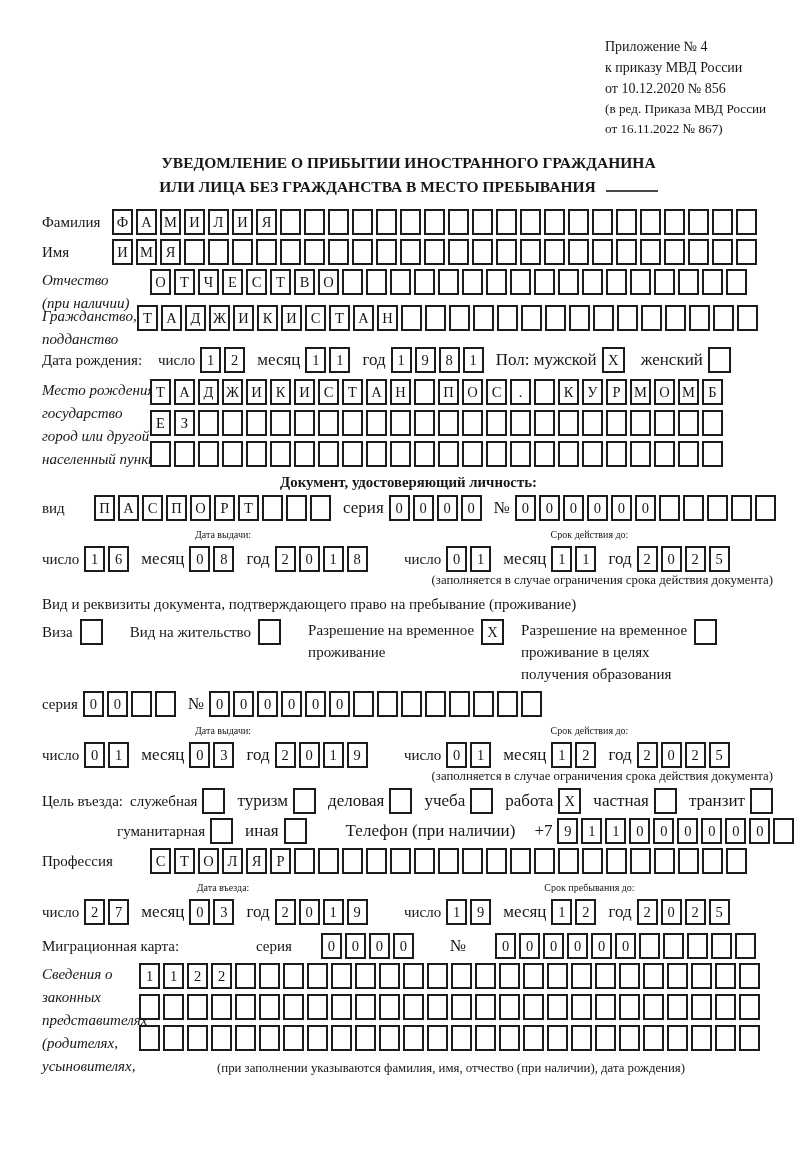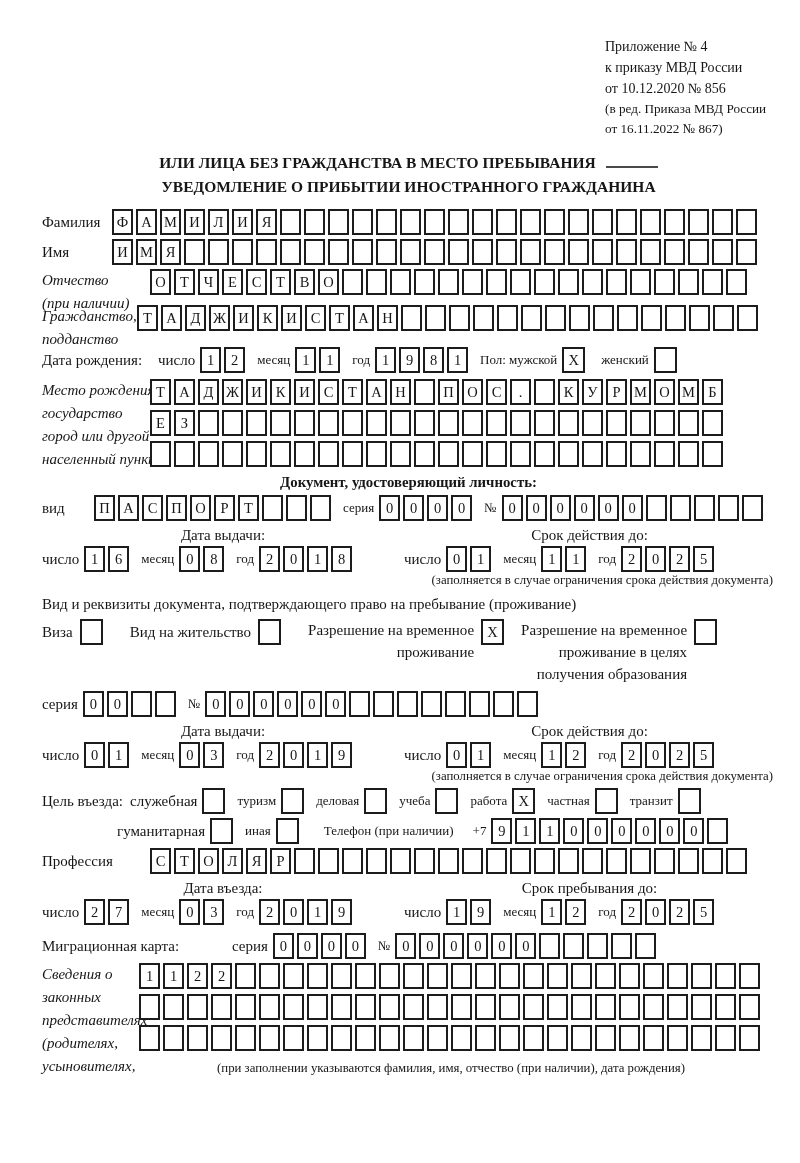--- a/index.html
+++ b/index.html
@@ -21,76 +21,76 @@
   .sec-heading { text-align:center; font-weight:bold; font-size:14.6px; margin-top:14px; }
 
   
   .row { display:flex; align-items:flex-start; margin-bottom:4px; }
   .mt10 { margin-top:10px; }
   .lbl { font-size:15px; line-height:26px; flex-shrink:0; }
   .w70 { width:70px; } .w95 { width:95px; } .w108 { width:108px; } .w52 { width:52px; } .w88 { width:88px; } .w160 { width:162px; }
   .lbl2 { display:flex; flex-direction:column; flex-shrink:0;font-style:italic; }
   .lbl2.clip { height:26px; }
   .lline { font-size:15px; line-height:23px; white-space:nowrap; }
-  .il { font-size:13px; line-height:26px; margin:0 5px 0 9px; flex-shrink:0; }
+  .il { font-size:17px; line-height:26px; margin:0 5px 0 9px; flex-shrink:0; }
   .il0 { font-size:15px; line-height:26px; margin-right:5px; flex-shrink:0; }
 
   
   .boxes { display:inline-flex; flex-wrap:nowrap; flex-shrink:0; }
   .cell {
     display:inline-block; box-sizing:border-box; width:21px; height:26px;
     border:2px solid #1c1c1c; margin-right:3px; text-align:center;
     font-size:14.5px; line-height:22px; background:#fff;
   }
   .cell.wide { width:23px; }
   .boxcol { display:flex; flex-direction:column; }
   .boxcol .boxes { margin-bottom:5px; }
 
   
   .center-b { text-align:center; font-weight:bold; font-size:14.8px; margin:2px 0 4px 0; }
 
   
   .date-cols { display:flex; margin-top:2px; }
   .dc-left { width:362px; flex-shrink:0; }
   .dc-right { flex:1; }
-  .dc-head { text-align:center; font-size:15px; line-height:20px; }
+  .dc-head { text-align:center; font-size:10px; line-height:20px; }
   .dc-row { display:flex; align-items:flex-start; margin-top:1px; }
   .note { font-size:12.8px; line-height:17px; }
   .note.right { text-align:right; padding-right:2px; margin-bottom:3px; }
   .note.center { text-align:center; margin-top:4px; }
 
   
   .txt { font-size:15px; line-height:25px; }
 
   
   .chk-row { display:flex; align-items:flex-start; margin:2px 0 6px 0; }
   .chk-pair { display:flex; align-items:flex-start; }
   .chk-lbl { font-size:15px; line-height:26px; margin-right:7px; }
-  .stack { display:flex; flex-direction:column; text-align:right; }
+  .stack { display:flex; flex-direction:column; text-align:left; }
   .stack span { font-size:15px; line-height:22px; }
   .gap14 { margin-right:14px; } .gap24 { margin-right:24px; }
   .indent75 { padding-left:75px; }
 </style>
 </head>
 <body>
 
 <div class="page">
 
   <div class="hdr">
     <div class="hline">Приложение № 4</div>
     <div class="hline">к приказу МВД России</div>
     <div class="hline">от 10.12.2020 № 856</div>
     <div class="hline small">(в ред. Приказа МВД России</div>
     <div class="hline small">от 16.11.2022 № 867)</div>
   </div>
 
 
   <div class="title">
+    <div>УВЕДОМЛЕНИЕ О ПРИБЫТИИ ИНОСТРАННОГО ГРАЖДАНИНА</div>
     <div><span>ИЛИ ЛИЦА БЕЗ ГРАЖДАНСТВА В МЕСТО ПРЕБЫВАНИЯ</span><span class="blank-line"></span></div>
-    <div>УВЕДОМЛЕНИЕ О ПРИБЫТИИ ИНОСТРАННОГО ГРАЖДАНИНА</div>
   </div>
 
 
   <div class="row mt10">
     <span class="lbl w70">Фамилия</span>
     <span class="boxes">
         <span class="cell">Ф</span>
         <span class="cell">А</span>
         <span class="cell">М</span>
         <span class="cell">И</span>
@@ -572,21 +572,21 @@
 
   <div class="row indent75">
     <span class="il0">гуманитарная</span>
     <span class="boxes">
         <span class="cell wide"></span>
       </span>
     <span class="il">иная</span>
     <span class="boxes">
         <span class="cell wide"></span>
       </span>
-    <span class="il" style="margin-left:22px;">Телефон (при наличии)</span>
+    <span class="il" style="margin-left:36px;">Телефон (при наличии)</span>
     <span class="il" style="margin-left:14px;">+7</span>
     <span class="boxes">
         <span class="cell">9</span>
         <span class="cell">1</span>
         <span class="cell">1</span>
         <span class="cell">0</span>
         <span class="cell">0</span>
         <span class="cell">0</span>
         <span class="cell">0</span>
         <span class="cell">0</span>
@@ -666,21 +666,21 @@
         <span class="boxes">
             <span class="cell">2</span>
             <span class="cell">0</span>
             <span class="cell">2</span>
             <span class="cell">5</span>
           </span>
       </div>
     </div>
   </div>
 
-  <div class="row" style="margin-top:8px;">
+  <div class="row" style="margin-top:8px;gap:24px;">
     <span class="lbl w160">Миграционная карта:</span>
     <span class="il0" style="margin-left:28px;">серия</span>
     <span class="boxes">
         <span class="cell">0</span>
         <span class="cell">0</span>
         <span class="cell">0</span>
         <span class="cell">0</span>
       </span>
     <span class="il">№</span>
     <span class="boxes">

